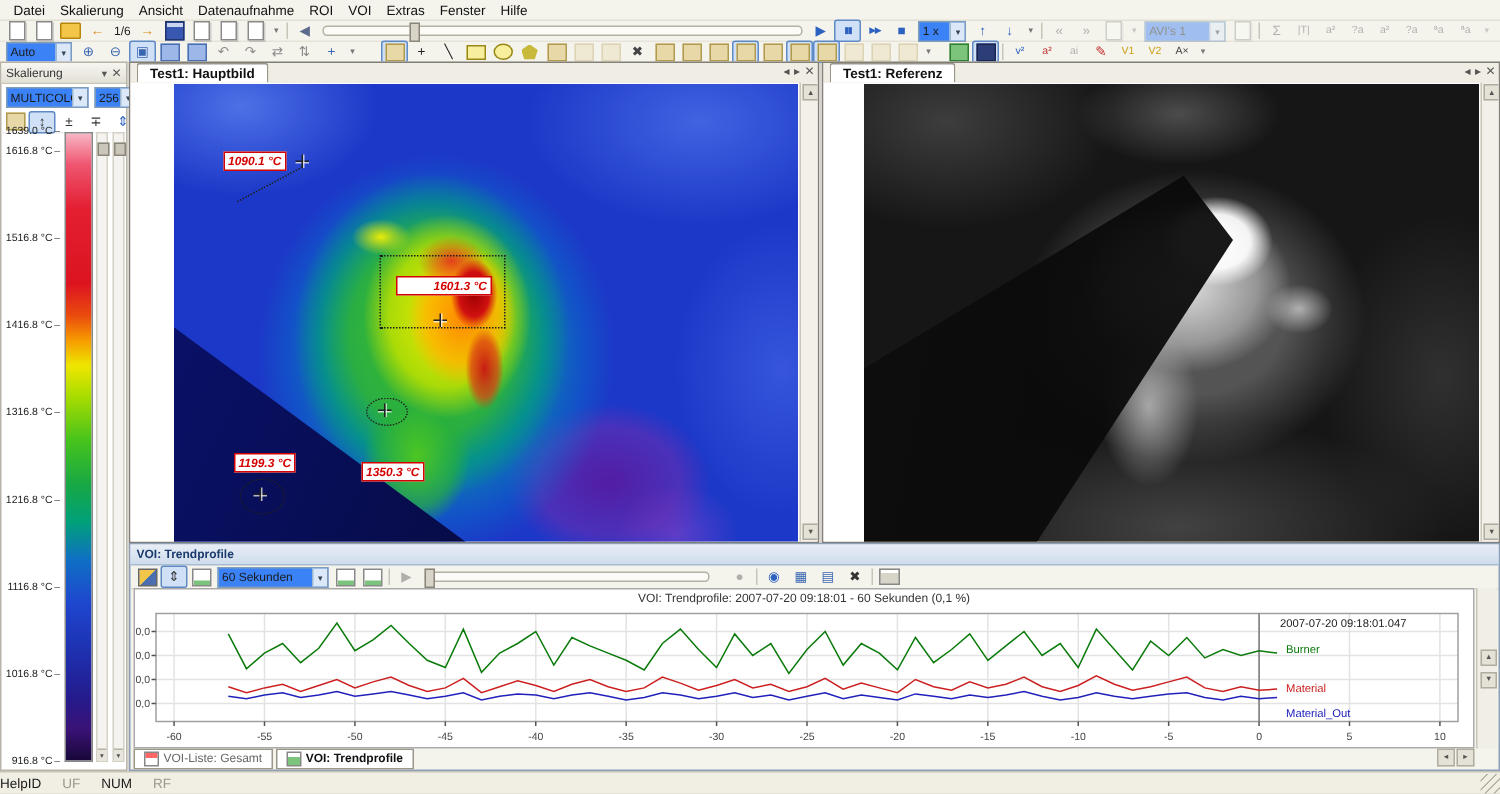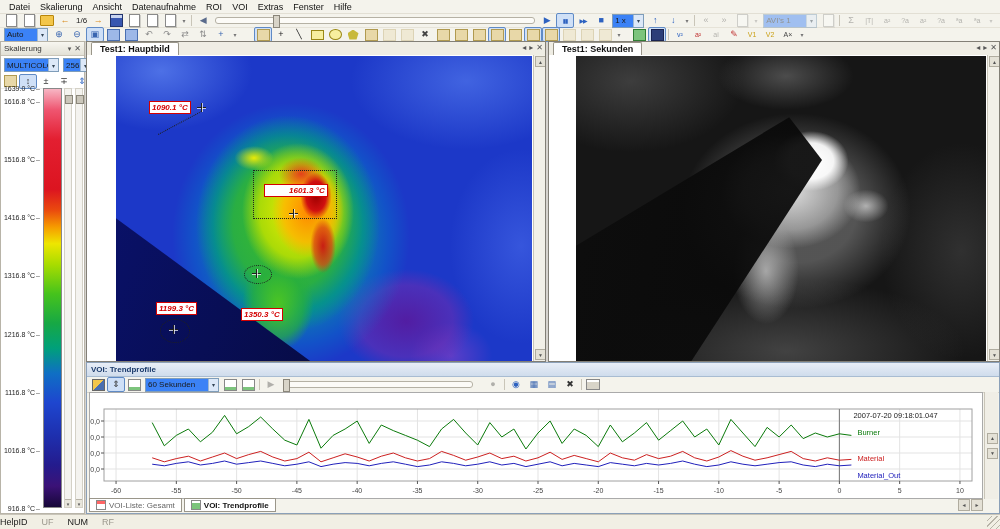--- a/index.html
+++ b/index.html
@@ -108,21 +108,21 @@
   .cross::after{content:"";position:absolute;top:0;bottom:0;left:4px;width:1px;background:#202020;box-shadow:1px 0 0 rgba(255,255,255,.7);}
   
   #trend-panel{left:86px;top:362px;width:914px;height:152px;background:#f4f3ec;border:1px solid #8ba0b8;box-sizing:border-box;position:absolute;}
   #trend-title{height:13px;background:linear-gradient(#e8eef7,#cfdcec);border-bottom:1px solid #a8bcd2;display:flex;align-items:center;padding:0 4px;font-size:8px;font-weight:bold;color:#1a3a6b;}
   #trend-toolbar{height:15px;display:flex;align-items:center;border-bottom:1px solid #d8d5ca;padding-left:2px;}
   #chart-box{position:absolute;left:2px;top:29px;right:16px;bottom:14px;background:#fff;border:1px solid #aaa;}
   #chart-title{position:absolute;left:0;right:0;top:1px;text-align:center;font-size:8px;color:#333;}
   #trend-svg{position:absolute;left:0;top:12px;}
   #trend-vscroll{position:absolute;right:1px;top:29px;bottom:14px;width:13px;background:#f0eee6;border-left:1px solid #c9c5b8;}
   #trend-vscroll .a{position:absolute;left:2px;width:9px;height:9px;font-size:5px;display:flex;align-items:center;justify-content:center;color:#555;background:#e4e1d6;border:1px solid #b0ac9f;}
-  #trend-tabs{position:absolute;left:2px;bottom:1px;height:13px;display:flex;align-items:flex-end;gap:2px;}
+  #trend-tabs{position:absolute;left:2px;bottom:1px;height:13px;display:flex;align-items:center;gap:2px;}
   .ttab{display:inline-flex;align-items:center;gap:3px;background:#fff;border:1px solid #9a968a;padding:0 6px;height:12px;font-size:8px;color:#666;}
   .ttab.active{font-weight:bold;color:#111;}
   .ttab .ico{width:8px;height:8px;border:1px solid #888;background:linear-gradient(#f66 40%,#fff 40%);}
   .ttab.active .ico{background:linear-gradient(#fff 30%,#7cc47c 30%);}
   #trend-corner{position:absolute;right:16px;bottom:2px;display:flex;gap:1px;}
   #trend-corner span{width:10px;height:10px;font-size:5px;display:flex;align-items:center;justify-content:center;color:#555;background:#e4e1d6;border:1px solid #b0ac9f;}
   
   #statusbar{position:absolute;left:0;top:514px;width:1000px;height:15px;background:#f1efe4;border-top:1px solid #c8c4b8;display:flex;align-items:center;box-sizing:border-box;font-size:9px;}
   #status-ready{padding-left:5px;flex:1;color:#222;}
   .scell{margin-right:14px;}
@@ -324,21 +324,21 @@
     </div>
     <div class="vscroll" style="top:0;">
       <span class="a" style="top:1px;">▲</span>
       <span class="a" style="bottom:1px;">▼</span>
     </div>
   </div>
 </div>
 
 <div id="ref-window" class="winpanel">
   <div class="tabstrip">
-    <span class="tab">Test1: Sekunden</span>
+    <span class="tab">Test1: Referenz</span>
     <span class="tabnav">
       <span>◂</span>
       <span>▸</span>
       <span>✕</span>
     </span>
   </div>
   <div class="imgarea">
     <div id="gray-img">
       <div id="gray-wedge"></div>
     </div>
@@ -373,20 +373,21 @@
       <span class="tbi disabled">●</span>
       <span class="tbsep"></span>
       <span class="tbi" style="color: rgb(45, 98, 192);">◉</span>
       <span class="tbi" style="color: rgb(58, 102, 176);">▦</span>
       <span class="tbi" style="color: rgb(58, 102, 176);">▤</span>
       <span class="tbi" style="color: rgb(51, 51, 51);">✖</span>
       <span class="tbsep"></span>
       <span class="tbi printer"></span>
     </div>
   <div id="chart-box">
+    <div id="chart-title">VOI: Trendprofile: 2007-07-20 09:18:01 - 60 Sekunden (0,1 %)</div>
     <svg id="trend-svg" width="894" height="96">
         <line x1="26.055555555555557" y1="4" x2="26.055555555555557" y2="76" stroke="#e3e3e3" stroke-width="1"></line>
         <line x1="86.33333333333333" y1="4" x2="86.33333333333333" y2="76" stroke="#e3e3e3" stroke-width="1"></line>
         <line x1="146.61111111111111" y1="4" x2="146.61111111111111" y2="76" stroke="#e3e3e3" stroke-width="1"></line>
         <line x1="206.88888888888889" y1="4" x2="206.88888888888889" y2="76" stroke="#e3e3e3" stroke-width="1"></line>
         <line x1="267.1666666666667" y1="4" x2="267.1666666666667" y2="76" stroke="#e3e3e3" stroke-width="1"></line>
         <line x1="327.44444444444446" y1="4" x2="327.44444444444446" y2="76" stroke="#e3e3e3" stroke-width="1"></line>
         <line x1="387.72222222222223" y1="4" x2="387.72222222222223" y2="76" stroke="#e3e3e3" stroke-width="1"></line>
         <line x1="448" y1="4" x2="448" y2="76" stroke="#e3e3e3" stroke-width="1"></line>
         <line x1="508.27777777777777" y1="4" x2="508.27777777777777" y2="76" stroke="#e3e3e3" stroke-width="1"></line>

